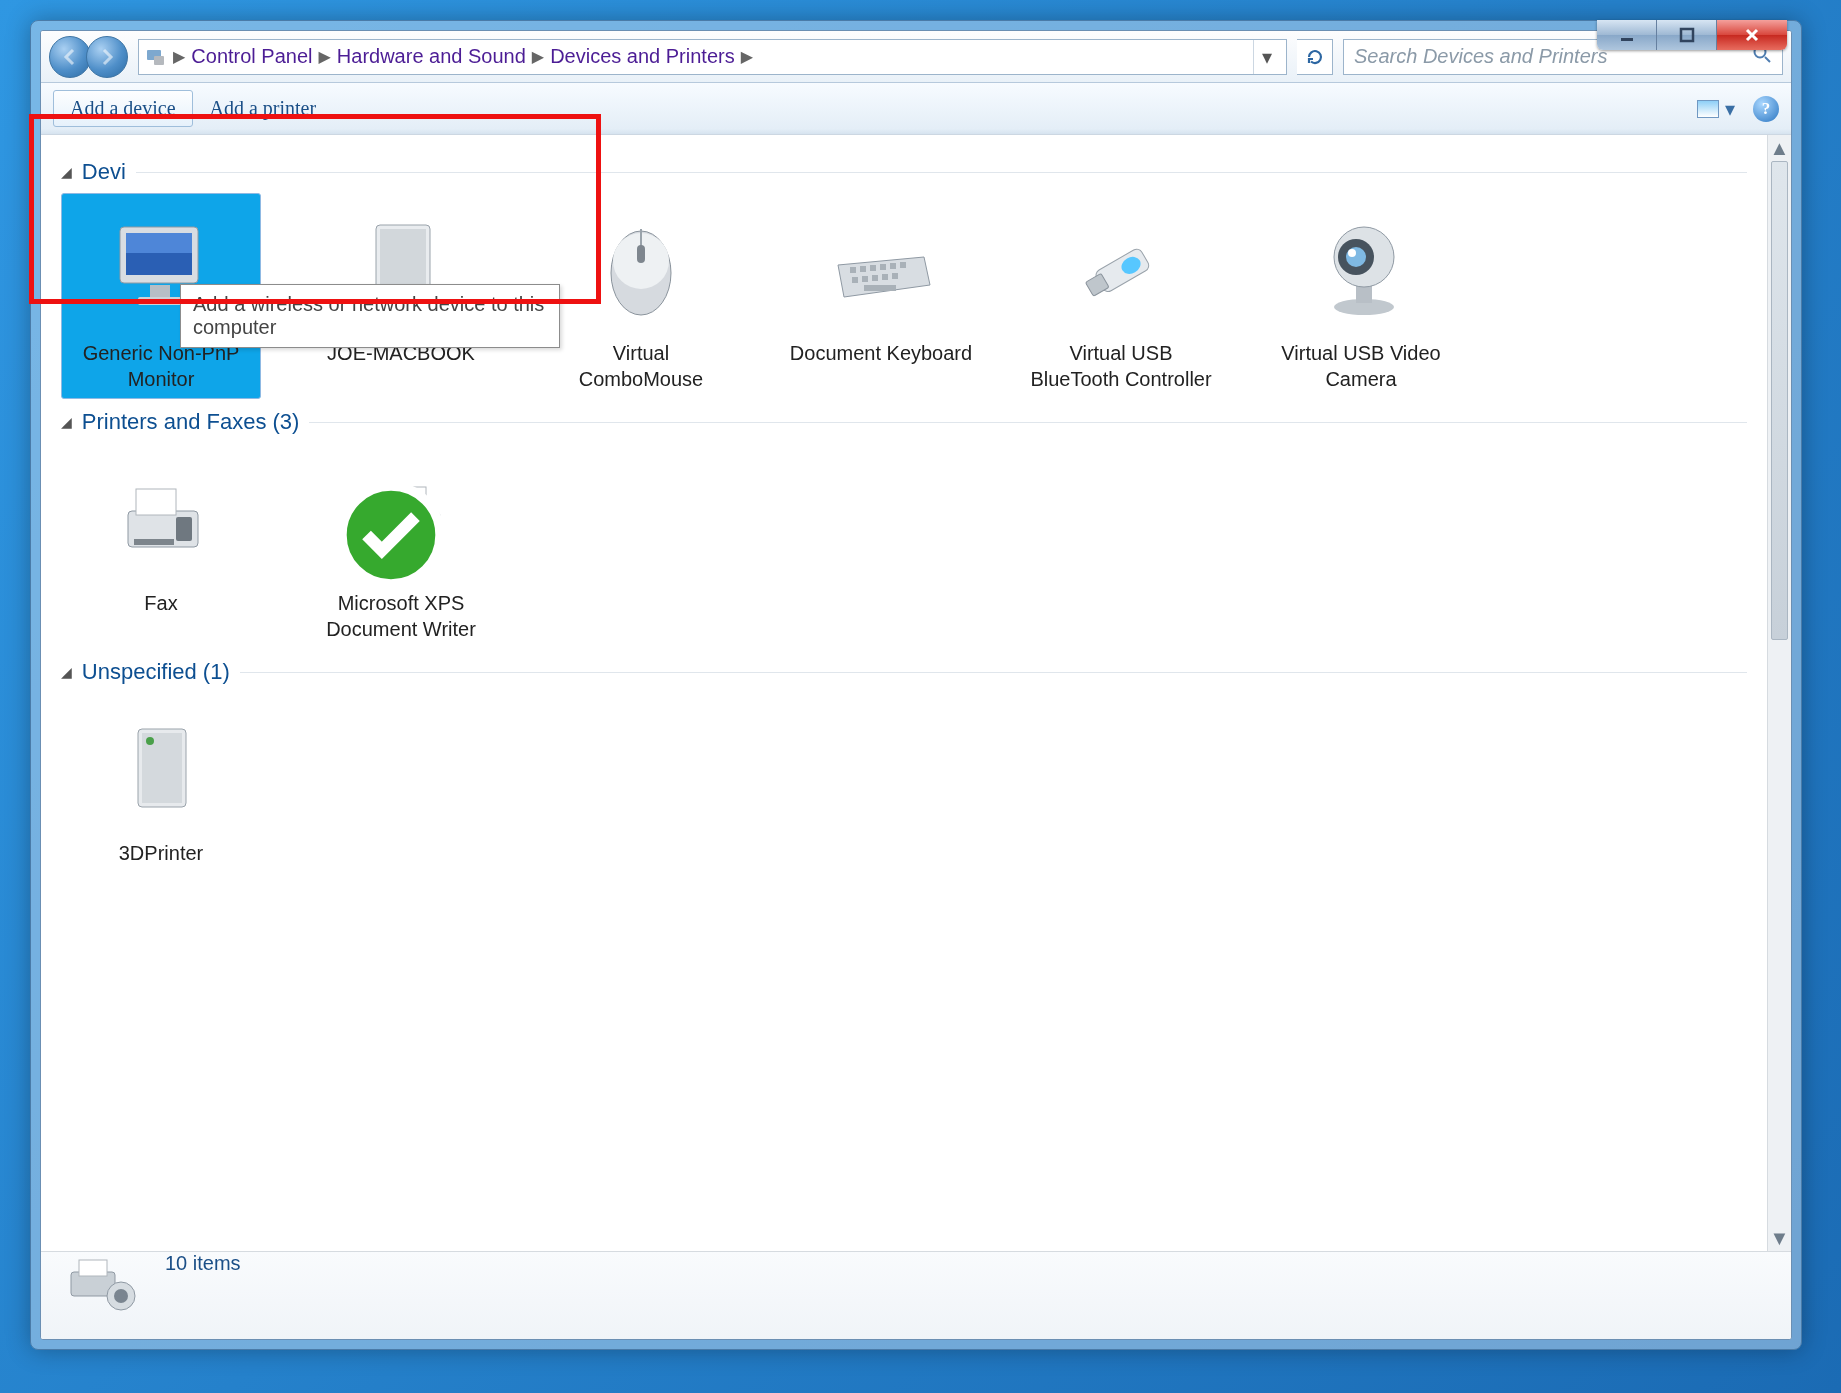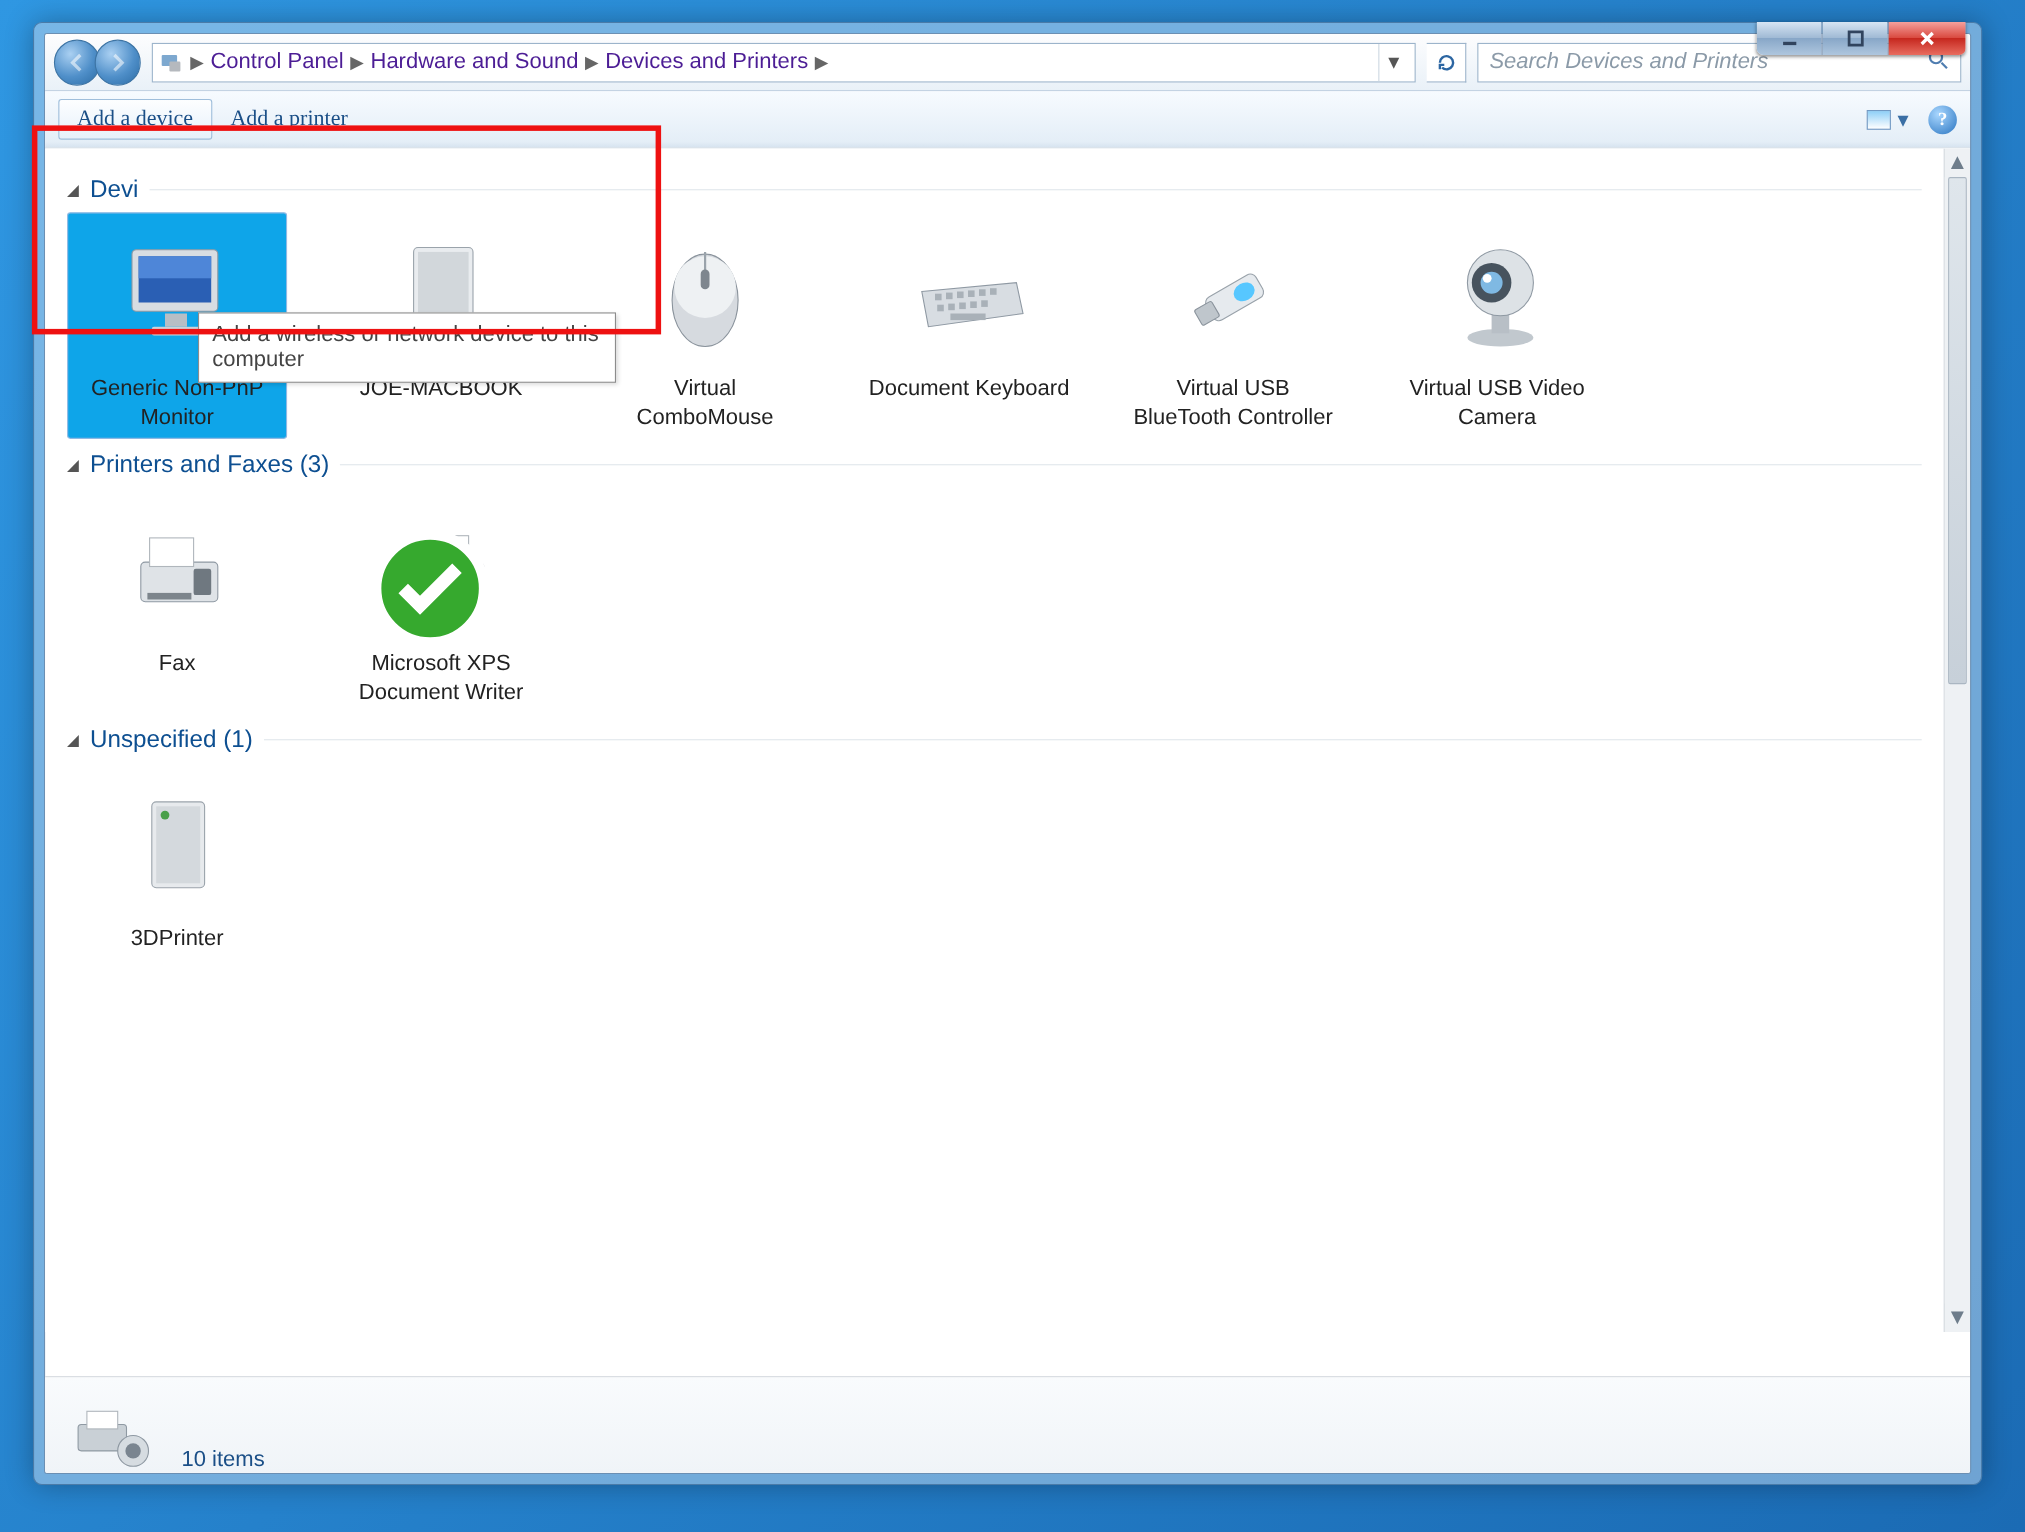--- a/index.html
+++ b/index.html
@@ -171,22 +171,22 @@
     width: 572px; height: 190px;
     border: 5px solid #e11;
     pointer-events:none;
     z-index: 20;
   }
   
   .statusbar {
     height: 88px;
     border-top:1px solid #d6dbe0;
     background: linear-gradient(#f9fbfd,#f0f4f8);
-    display:flex; align-items:flex-end;
-    padding: 0 24px; gap: 20px; margin-top: 40px;
+    display:flex; align-items:flex-start;
+    padding: 0 24px; gap: 20px;
   }
   .statusbar .summary { color:#1b4f87; }
   .overlay-badge {
     position:absolute; width:36px; height:36px;
     left: 28px; bottom: 0;
   }
 </style>
 </head>
 <body>
 

